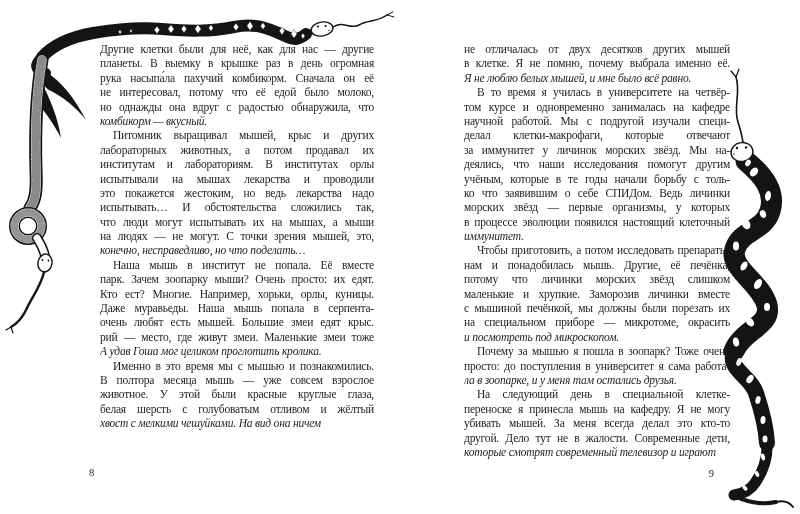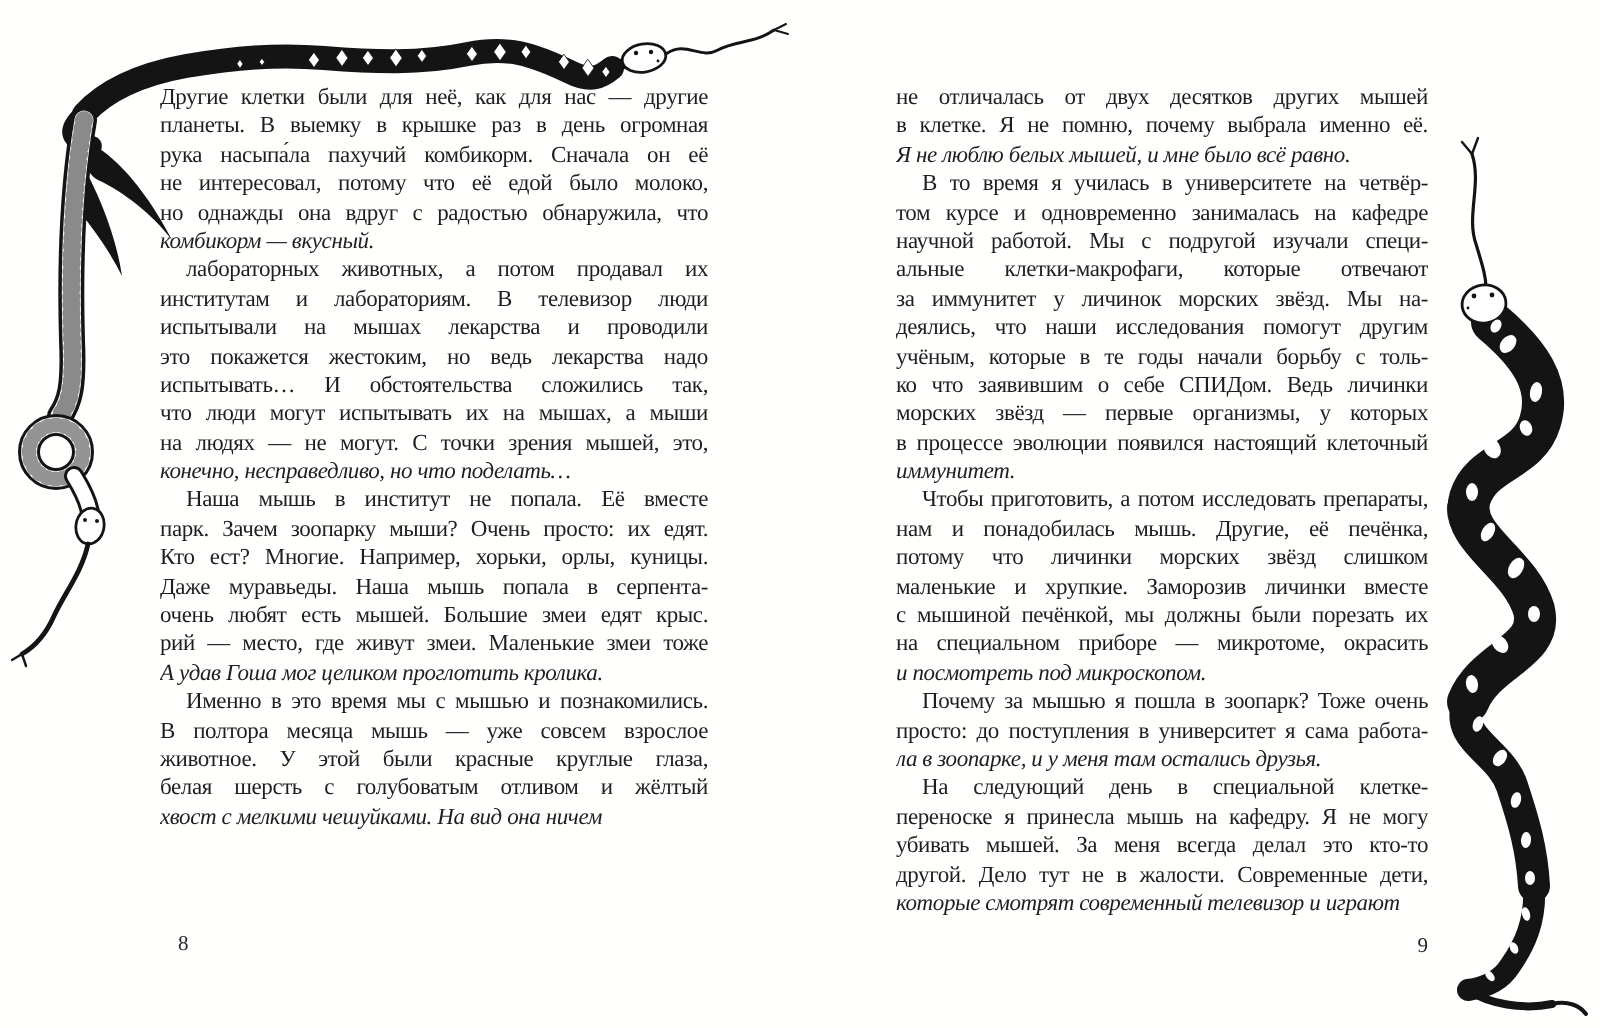--- a/index.html
+++ b/index.html
@@ -1,21 +1,21 @@
 <!DOCTYPE html>
 <html><head>
 <meta charset="utf-8">
 <style>
   html,body{margin:0;padding:0;background:#ffffff;}
   .spread{position:relative;width:800px;height:514px;background:#fffffe;overflow:hidden;
           font-family:"Liberation Serif", serif;color:#1e1e1e;}
   .text-col{position:absolute;top:42px;font-size:11.5px;line-height:14.4px;
             letter-spacing:-0.2px;color:#1e1e1e;}
-  #left-col{left:80px;width:274px;}
-  #right-col{left:448px;width:266px;}
+  #left-col{left:100px;width:274px;}
+  #right-col{left:464px;width:266px;}
   .line{text-align:justify;text-align-last:justify;text-justify:inter-word;
         white-space:nowrap;overflow:hidden;height:14.4px;}
   .line.last{text-align-last:left;font-style:italic;}
   .para.indent .line:first-child{text-indent:13px;}
   .page-num{position:absolute;font-size:10.5px;letter-spacing:0;color:#262626;}
   #page-num-left{left:89px;top:467px;}
   #page-num-right{left:448px;width:266px;top:468px;text-align:right;}
   svg.illus{position:absolute;pointer-events:none;}
   #left-snake{left:0;top:0;}
   #right-snake{left:680px;top:64px;}
@@ -129,22 +129,23 @@
   <div class="text-col" id="left-col">
       <div class="para">
         <div class="line">Другие клетки были для неё, как для нас — другие</div>
         <div class="line">планеты. В выемку в крышке раз в день огромная</div>
         <div class="line">рука насыпа́ла пахучий комбикорм. Сначала он её</div>
         <div class="line">не интересовал, потому что её едой было молоко,</div>
         <div class="line">но однажды она вдруг с радостью обнаружила, что</div>
         <div class="line last">комбикорм — вкусный.</div>
       </div>
       <div class="para indent">
+        <div class="line">Питомник выращивал мышей, крыс и других</div>
         <div class="line">лабораторных животных, а потом продавал их</div>
-        <div class="line">институтам и лабораториям. В телевизор люди</div>
+        <div class="line">институтам и лабораториям. В институтах орлы</div>
         <div class="line">испытывали на мышах лекарства и проводили</div>
         <div class="line">это покажется жестоким, но ведь лекарства надо</div>
         <div class="line">испытывать… И обстоятельства сложились так,</div>
         <div class="line">что люди могут испытывать их на мышах, а мыши</div>
         <div class="line">на людях — не могут. С точки зрения мышей, это,</div>
         <div class="line last">конечно, несправедливо, но что поделать…</div>
       </div>
       <div class="para indent">
         <div class="line">Наша мышь в институт не попала. Её вместе</div>
         <div class="line">парк. Зачем зоопарку мыши? Очень просто: их едят.</div>
@@ -167,21 +168,21 @@
   <div class="text-col" id="right-col">
       <div class="para">
         <div class="line">не отличалась от двух десятков других мышей</div>
         <div class="line">в клетке. Я не помню, почему выбрала именно её.</div>
         <div class="line last">Я не люблю белых мышей, и мне было всё равно.</div>
       </div>
       <div class="para indent">
         <div class="line">В то время я училась в университете на четвёр-</div>
         <div class="line">том курсе и одновременно занималась на кафедре</div>
         <div class="line">научной работой. Мы с подругой изучали специ-</div>
-        <div class="line">альные клетки-макрофаги, которые отвечают</div>
+        <div class="line">делал клетки-макрофаги, которые отвечают</div>
         <div class="line">за иммунитет у личинок морских звёзд. Мы на-</div>
         <div class="line">деялись, что наши исследования помогут другим</div>
         <div class="line">учёным, которые в те годы начали борьбу с толь-</div>
         <div class="line">ко что заявившим о себе СПИДом. Ведь личинки</div>
         <div class="line">морских звёзд — первые организмы, у которых</div>
         <div class="line">в процессе эволюции появился настоящий клеточный</div>
         <div class="line last">иммунитет.</div>
       </div>
       <div class="para indent">
         <div class="line">Чтобы приготовить, а потом исследовать препараты,</div>

